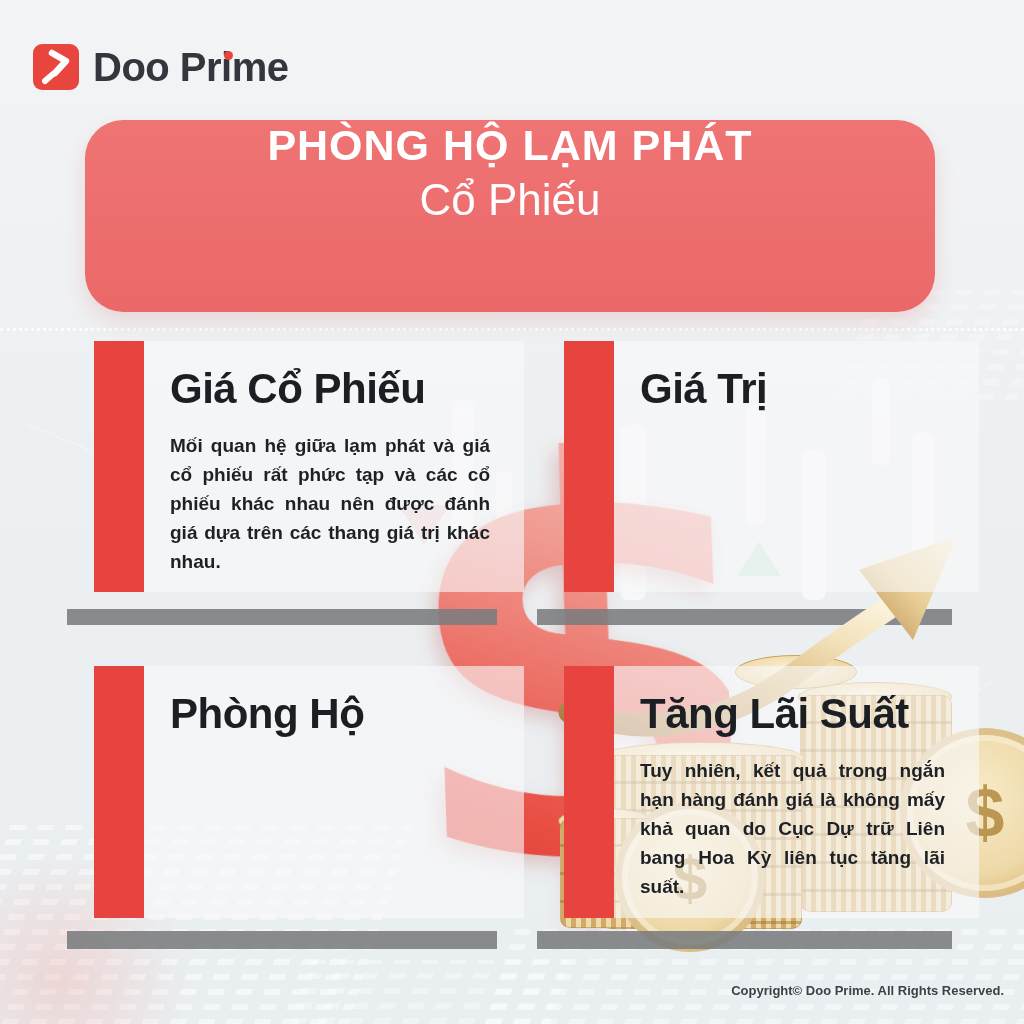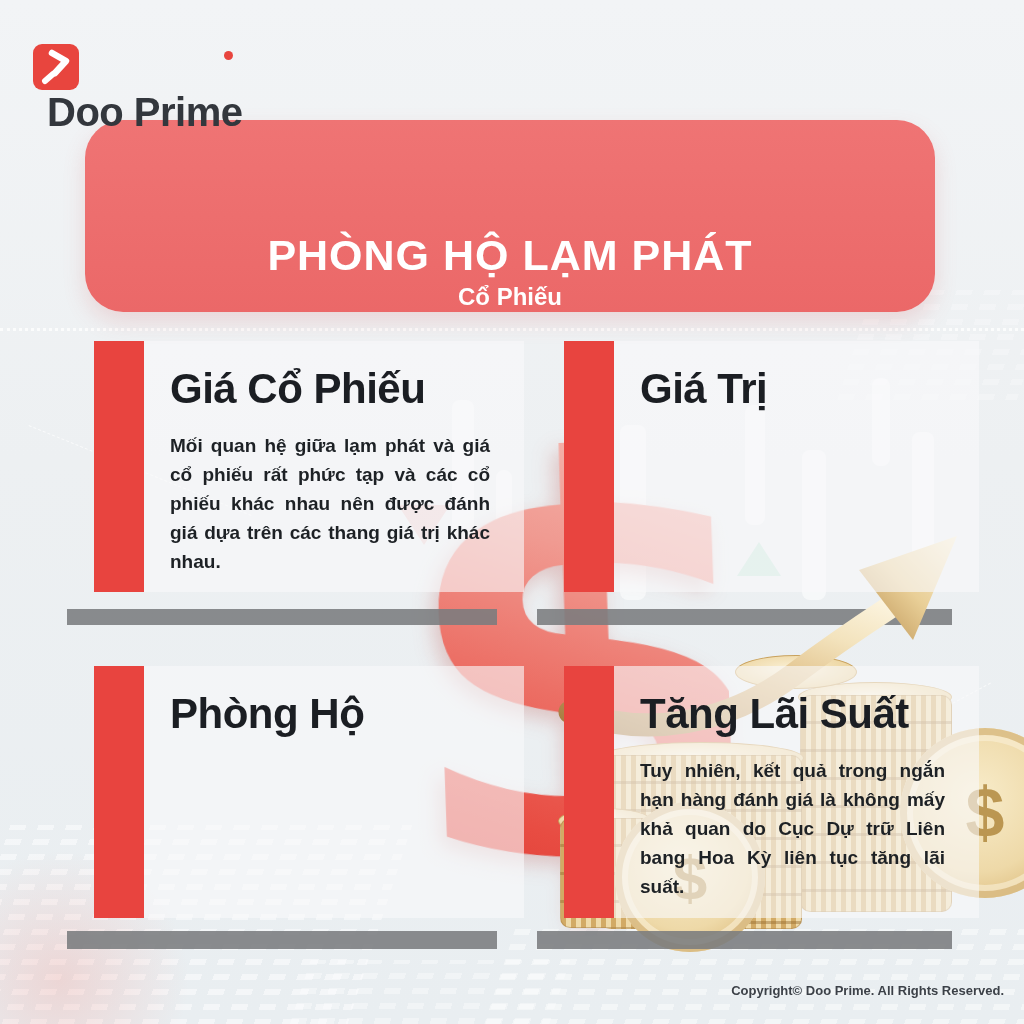--- a/index.html
+++ b/index.html
@@ -66,28 +66,28 @@
     flex:1;background:rgba(248,249,250,.62);
     padding:24px 34px 0 26px;box-sizing:border-box;
   }
   .card h2{margin:0 0 18px 0;font-size:42px;line-height:1.15;font-weight:bold;color:#1b1e23;letter-spacing:-0.5px;}
   .card p{margin:0;font-size:19px;line-height:29px;font-weight:bold;color:#1d2125;text-align:justify;}
 
   
   .banner{
     z-index:7;left:85px;top:120px;width:850px;height:192px;border-radius:38px;
     background:linear-gradient(180deg,#ef7474 0%,#eb6868 100%);
-    display:flex;flex-direction:column;align-items:center;justify-content:flex-end;
+    display:flex;flex-direction:column;align-items:center;justify-content:flex-start;
     box-shadow:0 10px 22px rgba(210,90,90,.18);
   }
   .banner .l1{color:#fff;font-size:43px;font-weight:bold;letter-spacing:1px;line-height:1.2;}
-  .banner .l2{color:#fff;font-size:24px;font-weight:bold;line-height:1.25;}
-
-  
-  .logo{z-index:8;left:33px;top:44px;display:flex;align-items:flex-start;flex-direction:column;}
+  .banner .l2{color:#fff;font-size:44px;font-weight:normal;line-height:1.25;}
+
+  
+  .logo{z-index:8;left:33px;top:44px;display:flex;align-items:center;}
   .logo-mark{width:46px;height:46px;border-radius:9px;background:#e8453e;display:block;}
   .logo-text{margin-left:14px;font-size:40px;font-weight:bold;color:#33373d;letter-spacing:-0.5px;position:relative;}
   .logo-dot{position:absolute;z-index:9;width:9px;height:9px;border-radius:50%;background:#e8453e;left:224px;top:51px;}
 
   
   .footer{z-index:8;right:20px;top:983px;font-size:13px;color:#3c4148;font-weight:bold;}
 </style>
 </head>
 <body>
 

